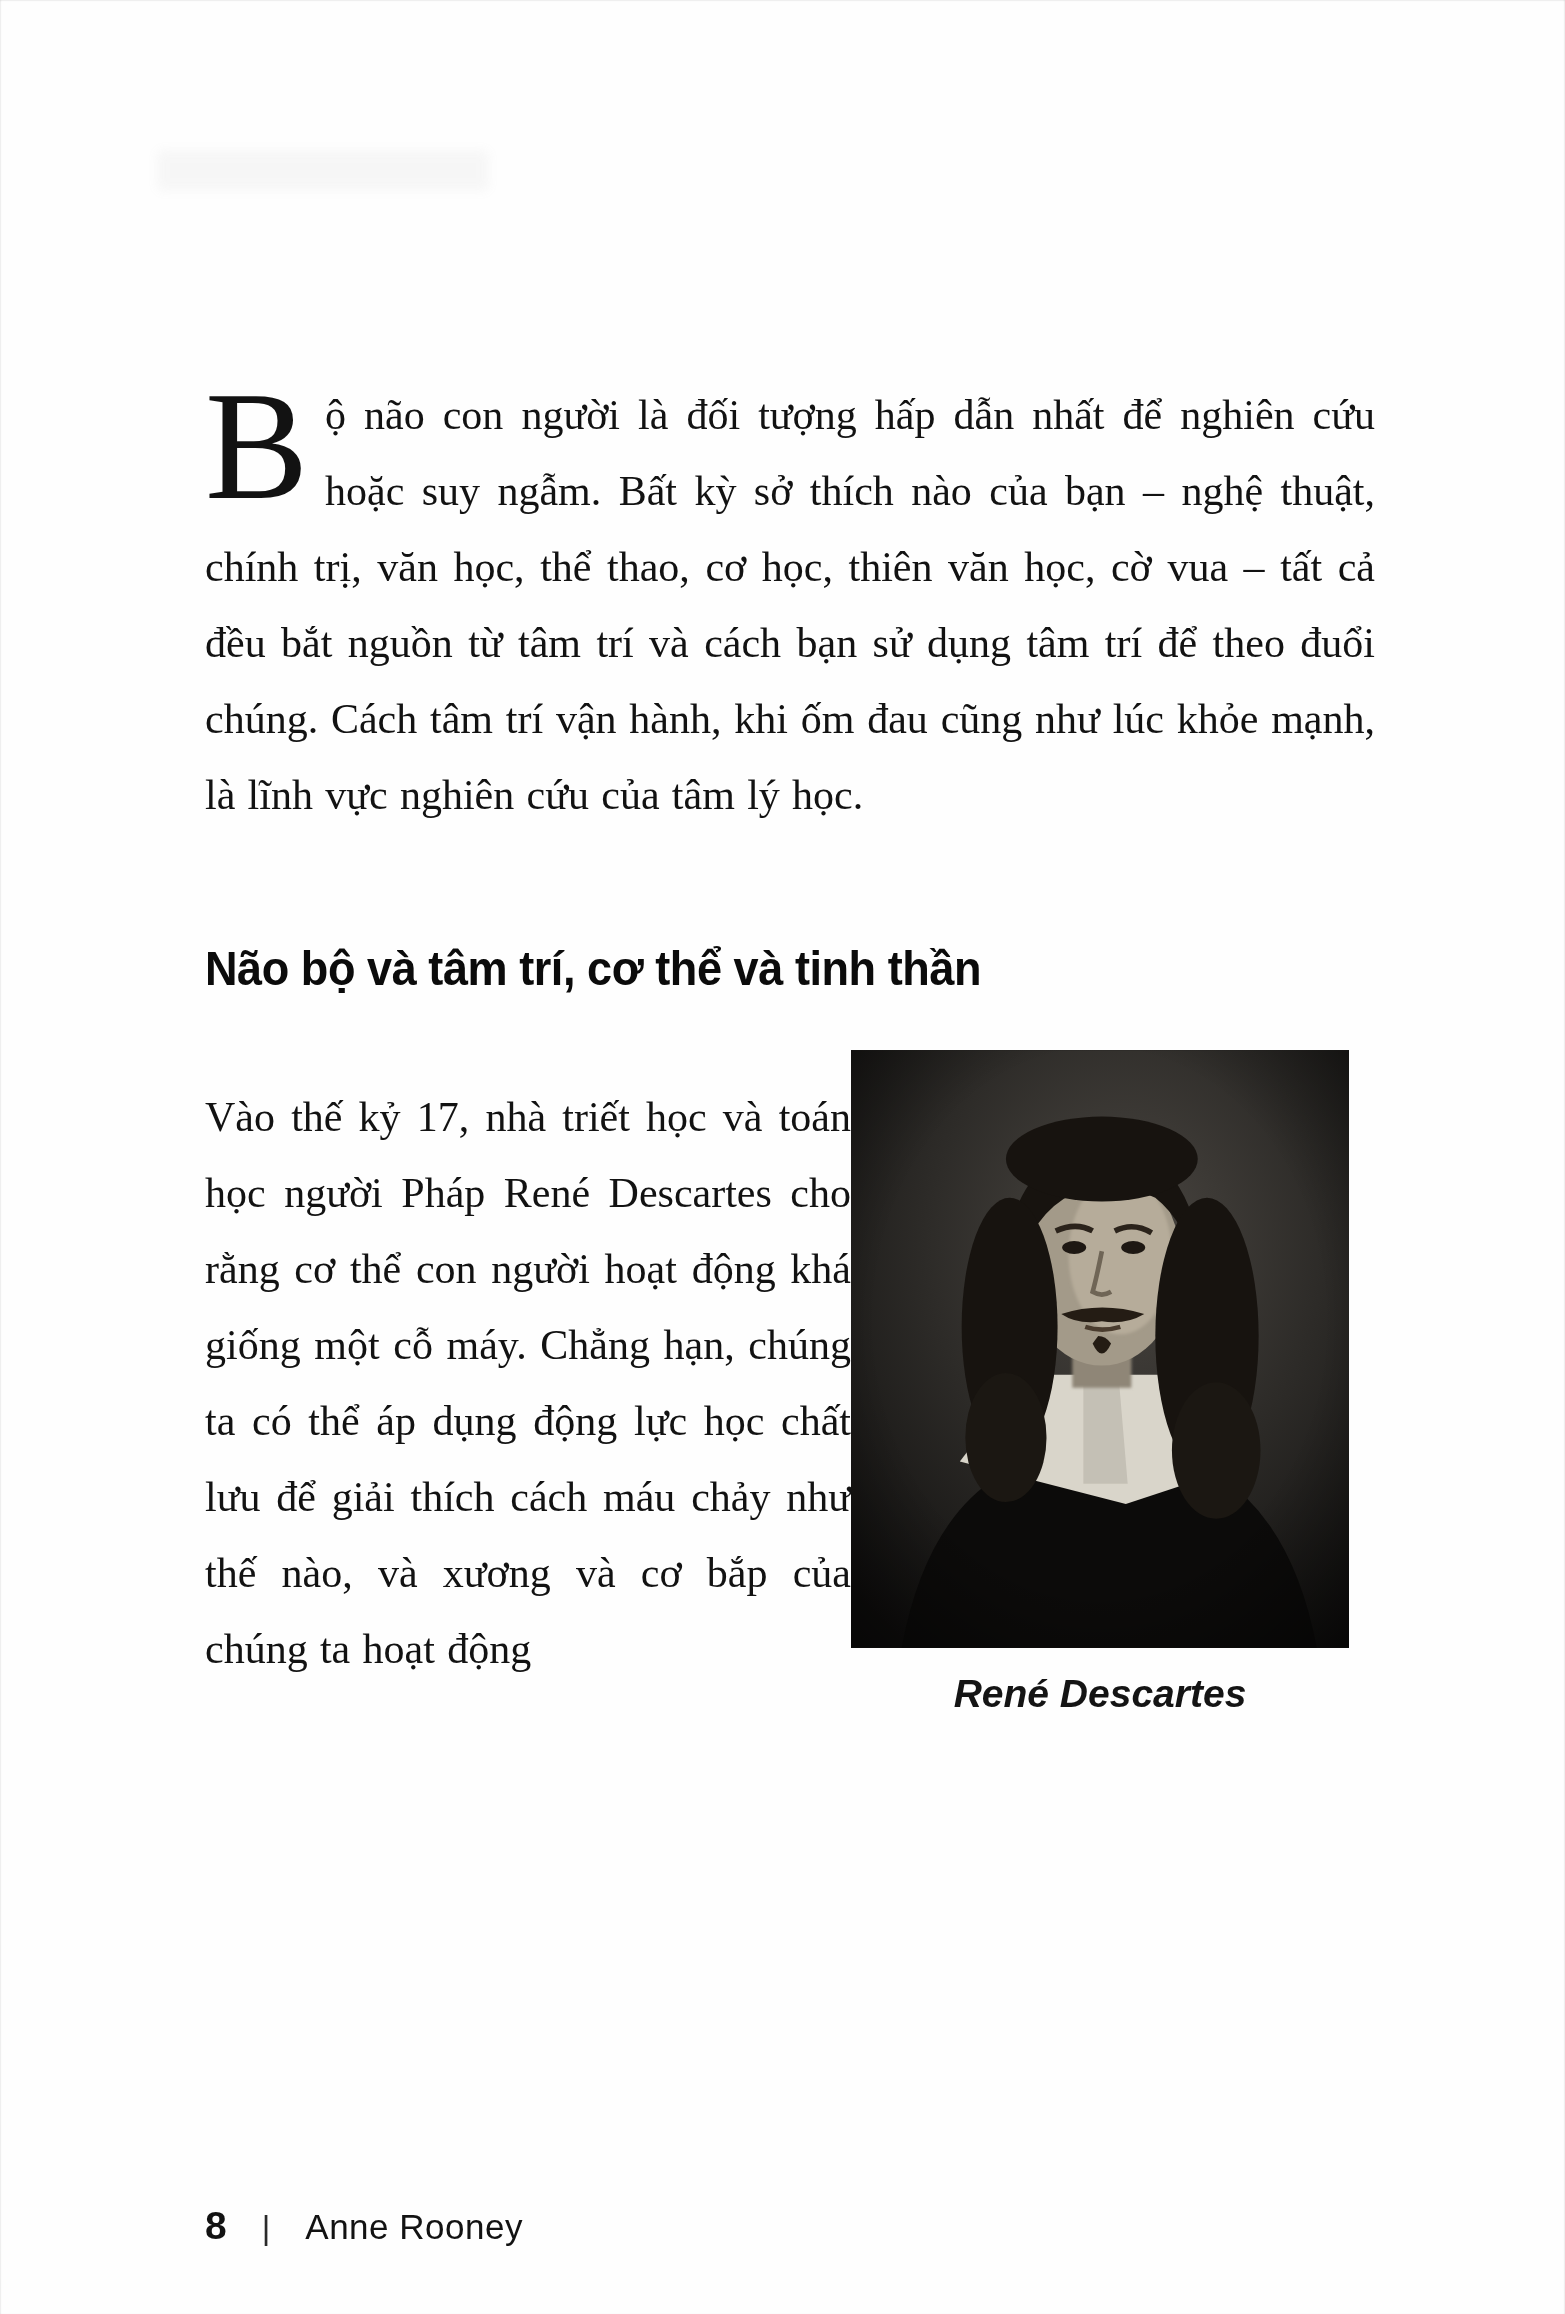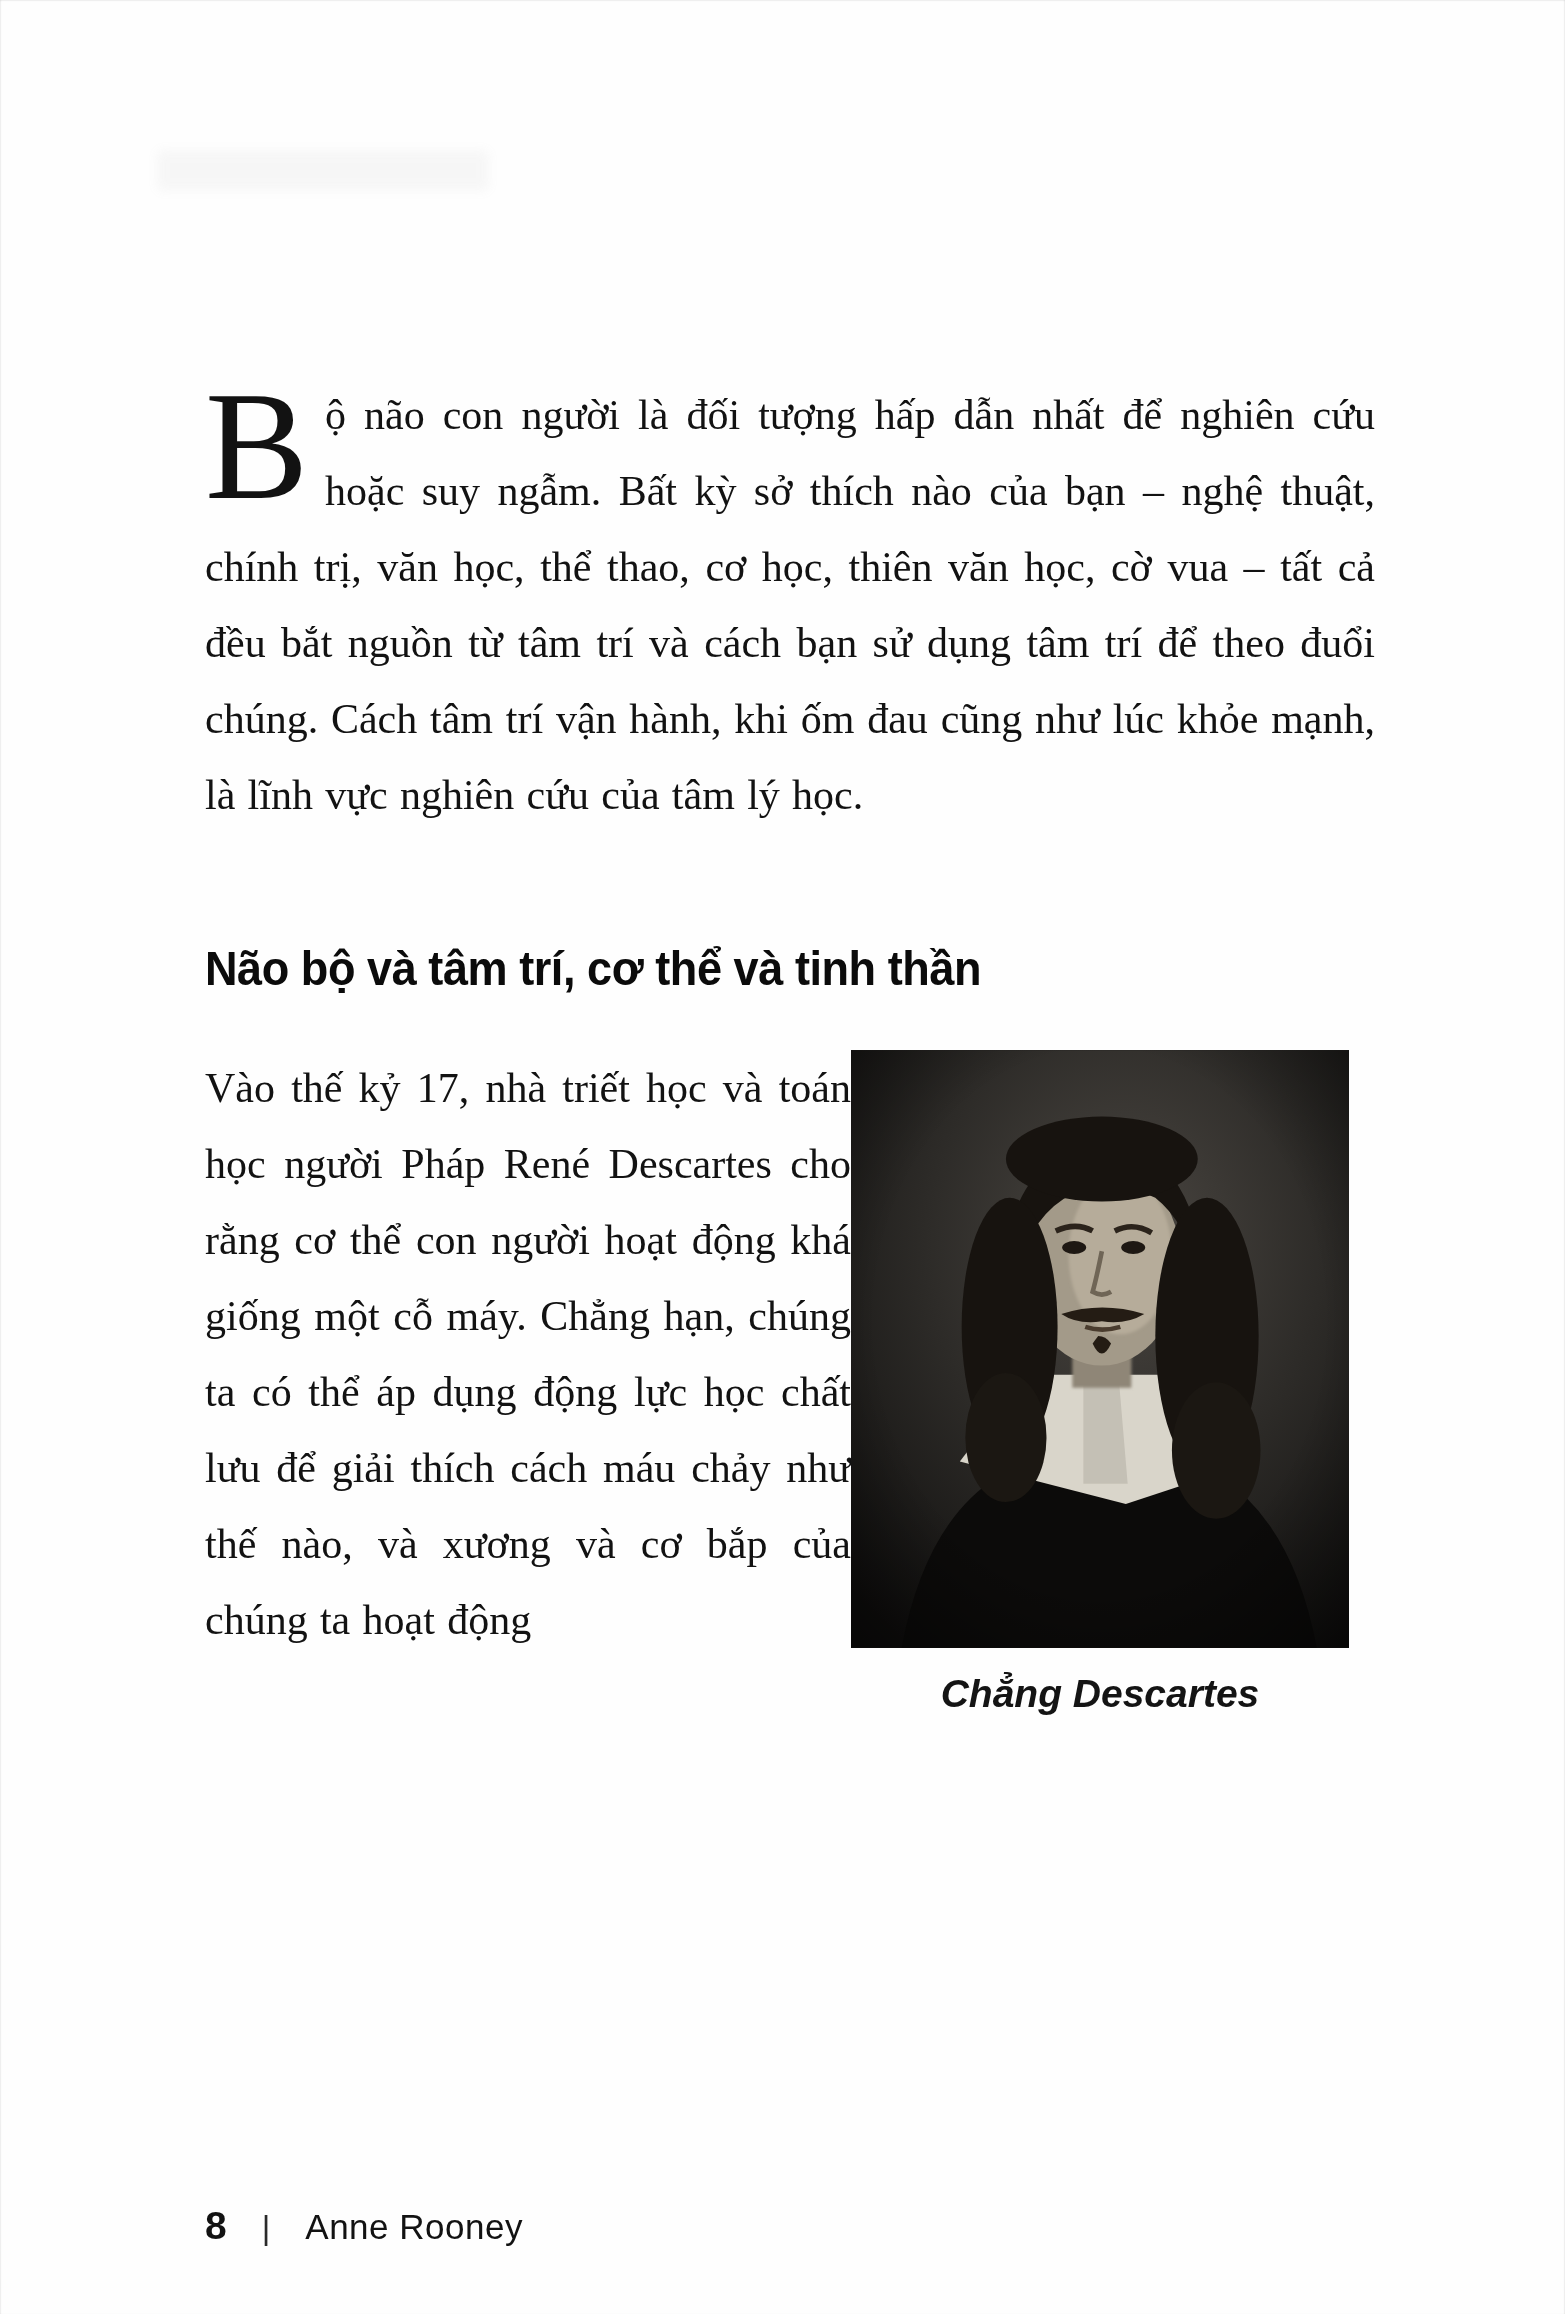--- a/index.html
+++ b/index.html
@@ -51,20 +51,21 @@
     font-weight: 700;
     font-size: 49px;
     letter-spacing: -0.5px;
     transform: scaleX(0.92);
     transform-origin: left center;
     color: #0b0b0b;
   }
   .columns {
     display: flex;
     margin-top: 54px;
+    align-items: center;
   }
   .col-text {
     width: 646px;
     flex: 0 0 646px;
   }
   .col-figure {
     margin-left: auto;
     width: 498px;
     flex: 0 0 498px;
   }
@@ -157,21 +158,21 @@
           <ellipse cx="306" cy="214" rx="13" ry="7" fill="#1e1813"></ellipse>
           <path d="M272 218 Q266 248 262 262 Q272 268 282 262" stroke="#6f6556" stroke-width="5" fill="none"></path>
 
           <path d="M228 286 Q272 272 318 286 Q298 298 272 294 Q246 298 228 286 Z" fill="#241c14"></path>
 
           <path d="M254 300 Q272 306 292 300" stroke="#4a3c2e" stroke-width="5" fill="none"></path>
           <path d="M262 318 Q272 340 282 318 Q276 310 268 310 Z" fill="#241c14"></path>
 
           <rect width="540" height="648" fill="url(#vign)"></rect>
         </svg>
-        <figcaption class="caption">Chẳng Descartes</figcaption>
+        <figcaption class="caption">René Descartes</figcaption>
       </figure>
 
     </div>
   </div>
 
   <div class="footer">
     <span class="page-num">8</span>
     <span class="divider">|</span>
     <span class="author">Anne Rooney</span>
   </div>

